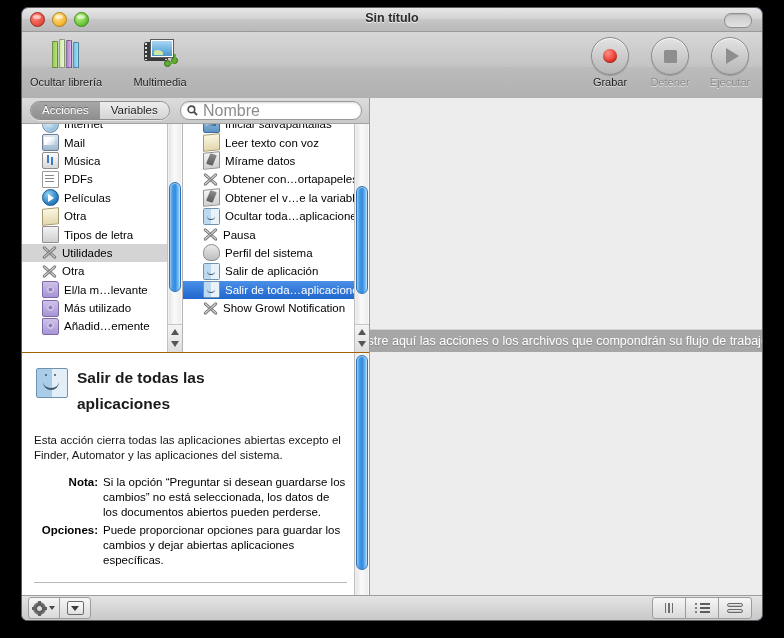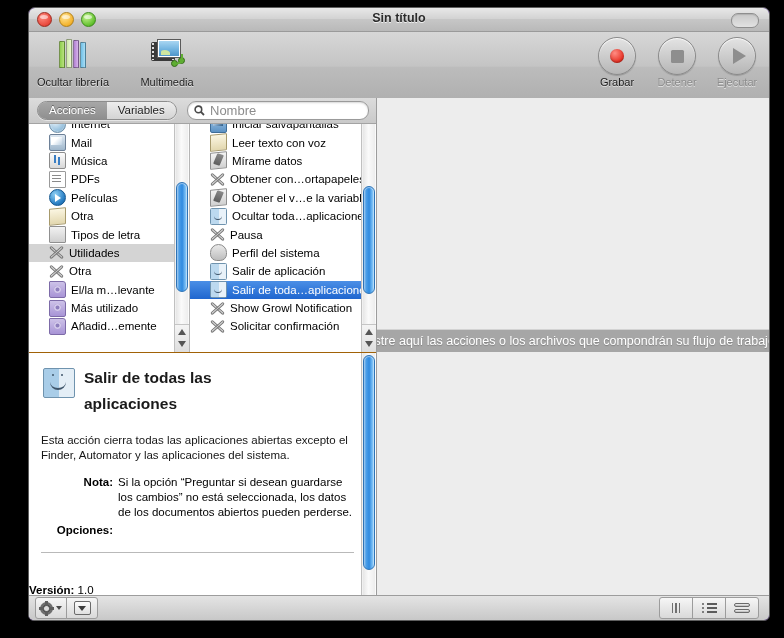--- a/index.html
+++ b/index.html
@@ -1,21 +1,21 @@
 <!DOCTYPE html>
 <html><head>
 <meta charset="utf-8">
 <style>
   html,body{margin:0;padding:0;background:#000;}
   body{width:784px;height:638px;overflow:hidden;
        font-family:"Liberation Sans","DejaVu Sans",sans-serif;
        -webkit-font-smoothing:antialiased;}
 
   
-  .window{position:absolute;left:28px;top:7px;width:740px;height:612px;
+  .window{position:absolute;left:21px;top:7px;width:740px;height:612px;
           border-radius:7px 7px 6px 6px;
           box-shadow:0 7px 22px rgba(0,0,0,.65);
           background:#4c1d95;overflow:hidden;
           border:1px solid #5e5e5e;}
 
   
   .titlebar{position:relative;height:23px;
             background:linear-gradient(to bottom,#e8e8e8 0%,#d2d2d2 48%,#c6c6c6 50%,#b9b9b9 100%);
             border-bottom:1px solid #9a9a9a;}
   .title{position:absolute;left:0;right:0;top:3px;text-align:center;
@@ -102,21 +102,21 @@
        box-shadow:0 1px 0 rgba(255,255,255,.5);}
   .seg div{font-size:11.5px;padding:2px 11px 3px;cursor:default;color:#1e1e1e;
            text-shadow:0 1px 0 rgba(255,255,255,.55);}
   .seg .sel{background:linear-gradient(to bottom,#a7a7a7,#8f8f8f);color:#fff;
             text-shadow:0 -1px 0 rgba(0,0,0,.4);}
   .seg .unsel{background:linear-gradient(to bottom,#ededed,#d4d4d4);}
   .searchwrap{position:absolute;left:158px;top:3px;width:180px;height:17px;
               background:#fff;border:1px solid #9a9a9a;border-radius:9px;
               box-shadow:inset 0 1px 2px rgba(0,0,0,.16);display:flex;align-items:center;}
   .searchwrap svg{margin:0 3px 0 6px;}
-  .searchwrap input{border:0;outline:0;background:transparent;font-size:13px;
+  .searchwrap input{border:0;outline:0;background:transparent;font-size:16px;
                     color:#222;width:140px;font-family:inherit;}
   .searchwrap input::placeholder{color:#8c8c8c;}
 
   
   .libbody{position:absolute;left:0;top:26px;width:347px;height:228px;
            display:flex;border-bottom:6px solid #a16207;}
   .catcol{width:160px;background:#fff;position:relative;overflow:hidden;
           border-right:1px solid #b5b5b5;}
   .actcol{flex:1;background:#fff;position:relative;overflow:hidden;}
 
@@ -442,49 +442,46 @@
               <span>Salir de aplicación</span>
             </div>
           <div class="row selected">
               <span class="ico i-finder"></span>
               <span>Salir de toda…aplicaciones</span>
             </div>
           <div class="row">
               <span class="ico i-x"></span>
               <span>Show Growl Notification</span>
             </div>
-          <div class="row">
-              <span class="ico i-x"></span>
-              <span>Solicitar confirmación</span>
-            </div>
         </div>
         <div class="sb">
           <div class="track"></div>
           <div class="thumb" style="top:62px;height:108px;"></div>
           <div class="arrows">
             <div class="up"></div>
             <div class="dn"></div>
           </div>
         </div>
       </div>
     </div>
 
     <div class="descpane">
       <div class="deschead">
         <div class="bigicon"></div>
         <div class="desctitle">Salir de todas las aplicaciones</div>
       </div>
       <div class="descbody">Esta acción cierra todas las aplicaciones abiertas excepto el Finder, Automator y las aplicaciones del sistema.</div>
-      <div class="deftable" style="padding:0 22px 0 12px;">
+      <div class="deftable" style="padding:0 22px 0 4px;">
         <div class="trow">
           <div class="term">Nota:</div>
           <div class="def">Si la opción “Preguntar si desean guardarse los cambios” no está seleccionada, los datos de los documentos abiertos pueden perderse.</div>
         </div>
         <div class="trow">
           <div class="term">Opciones:</div>
+          <div class="def">Puede proporcionar opciones para guardar los cambios y dejar abiertas aplicaciones específicas.</div>
         </div>
       </div>
       <div class="hrule"></div>
       <div class="verline">
         <b>Versión:</b>
         <span>1.0</span>
       </div>
       <div class="sb" style="right:0;top:0;bottom:0;">
         <div class="track"></div>
         <div class="thumb" style="top:2px;height:215px;"></div>

